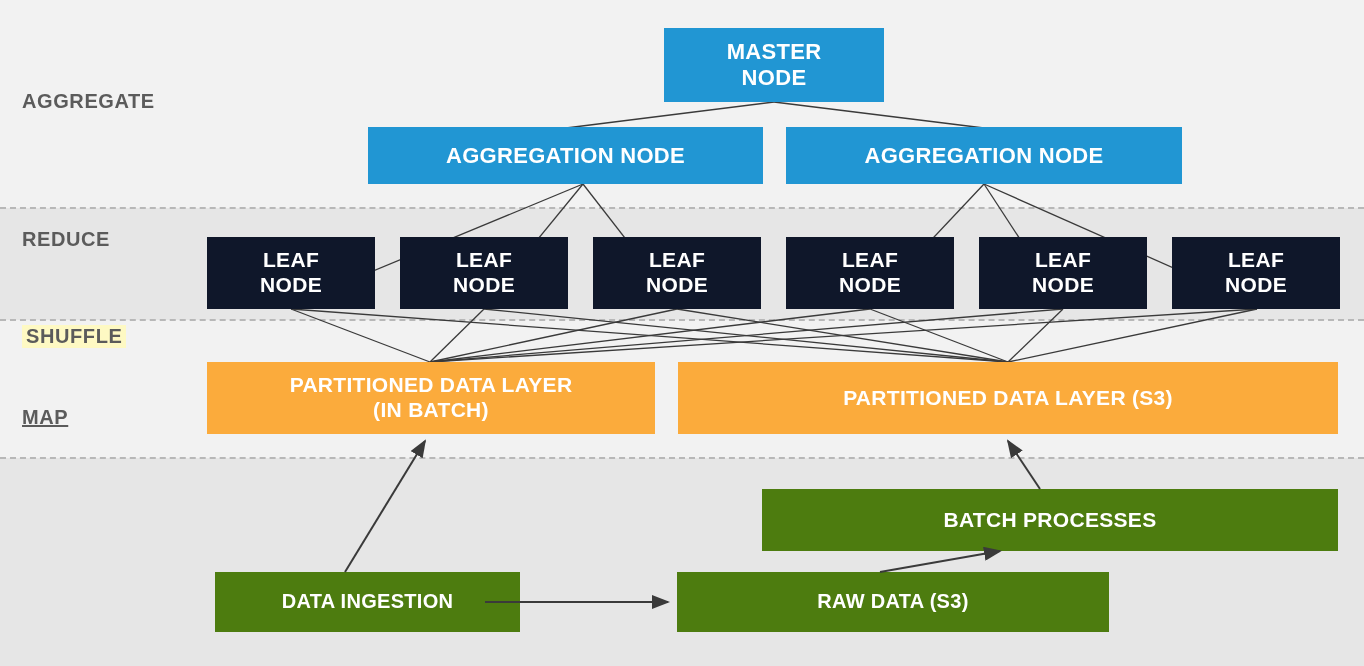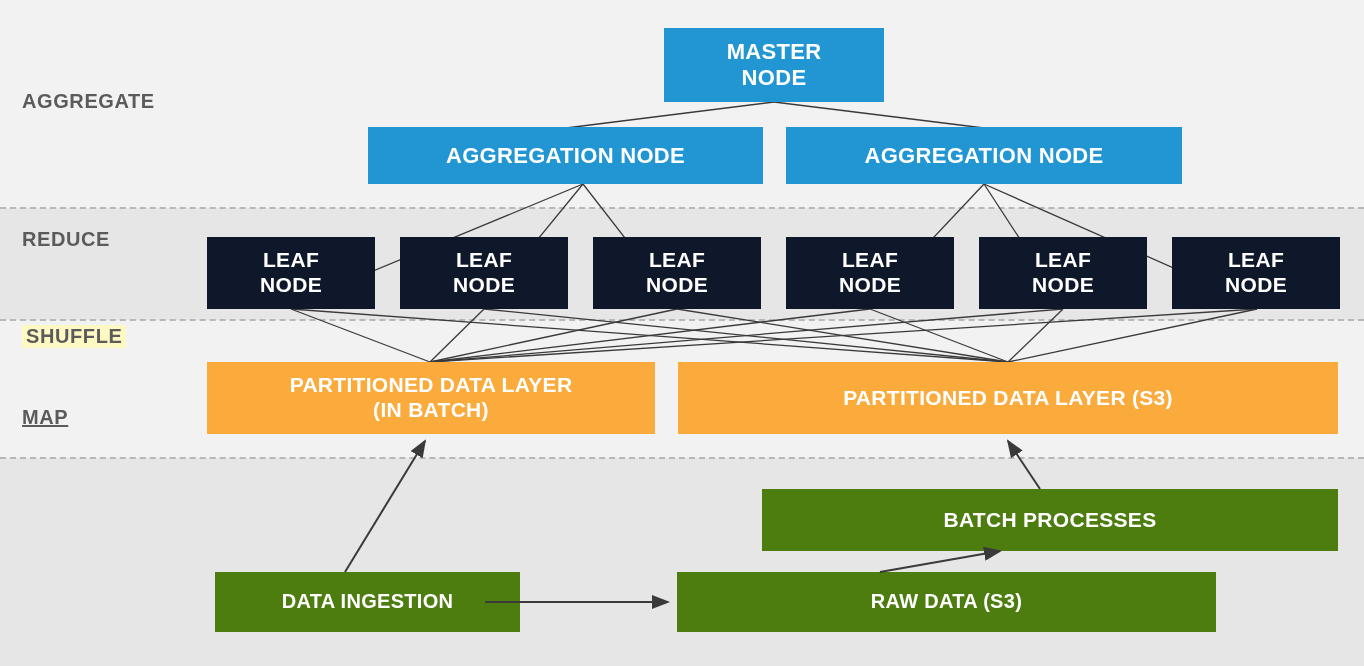--- a/index.html
+++ b/index.html
@@ -188,21 +188,21 @@
   </div>
 
   <div class="node node-green f21" style="left:762px;top:489px;width:576px;height:62px;">
     <span>BATCH PROCESSES</span>
   </div>
 
   <div class="node node-green f20" style="left:207px;top:572px;width:305px;height:60px;margin-left:8px;">
     <span>DATA INGESTION</span>
   </div>
 
-  <div class="node node-green f20" style="left:677px;top:572px;width:539px;height:60px;">
+  <div class="node node-green f20" style="left:677px;top:572px;width:432px;height:60px;">
     <span>RAW DATA (S3)</span>
   </div>
 
   <svg class="links links-top" viewBox="0 0 1364 666" xmlns="http://www.w3.org/2000/svg">
     <defs>
       <marker id="arrowhead" markerWidth="9" markerHeight="7" refX="8" refY="3.5" orient="auto" markerUnits="strokeWidth">
         <polygon points="0 0, 9 3.5, 0 7" fill="#3a3a3a"></polygon>
       </marker>
     </defs>
 

